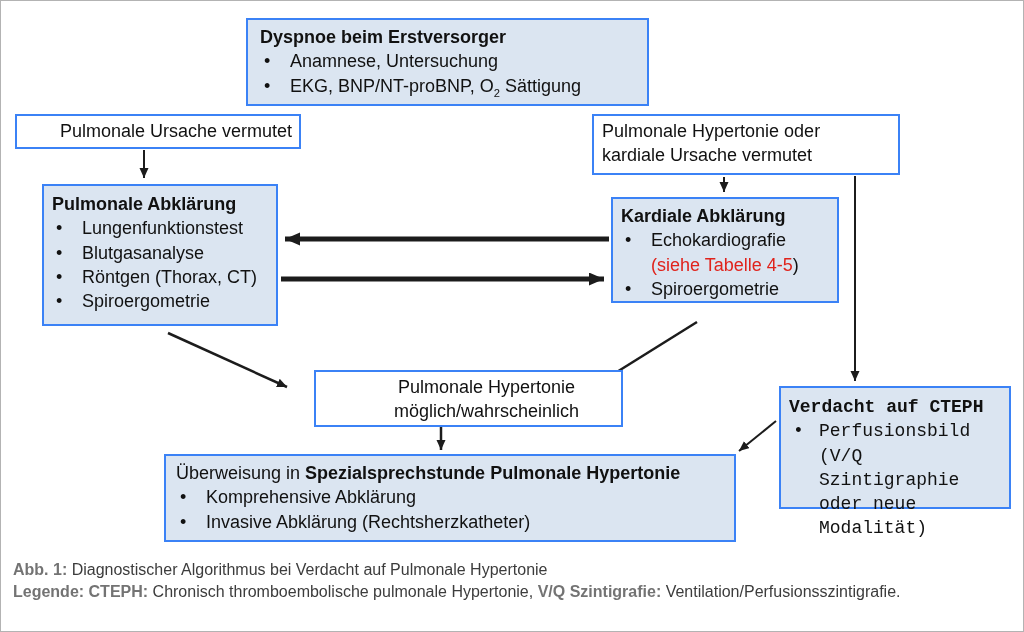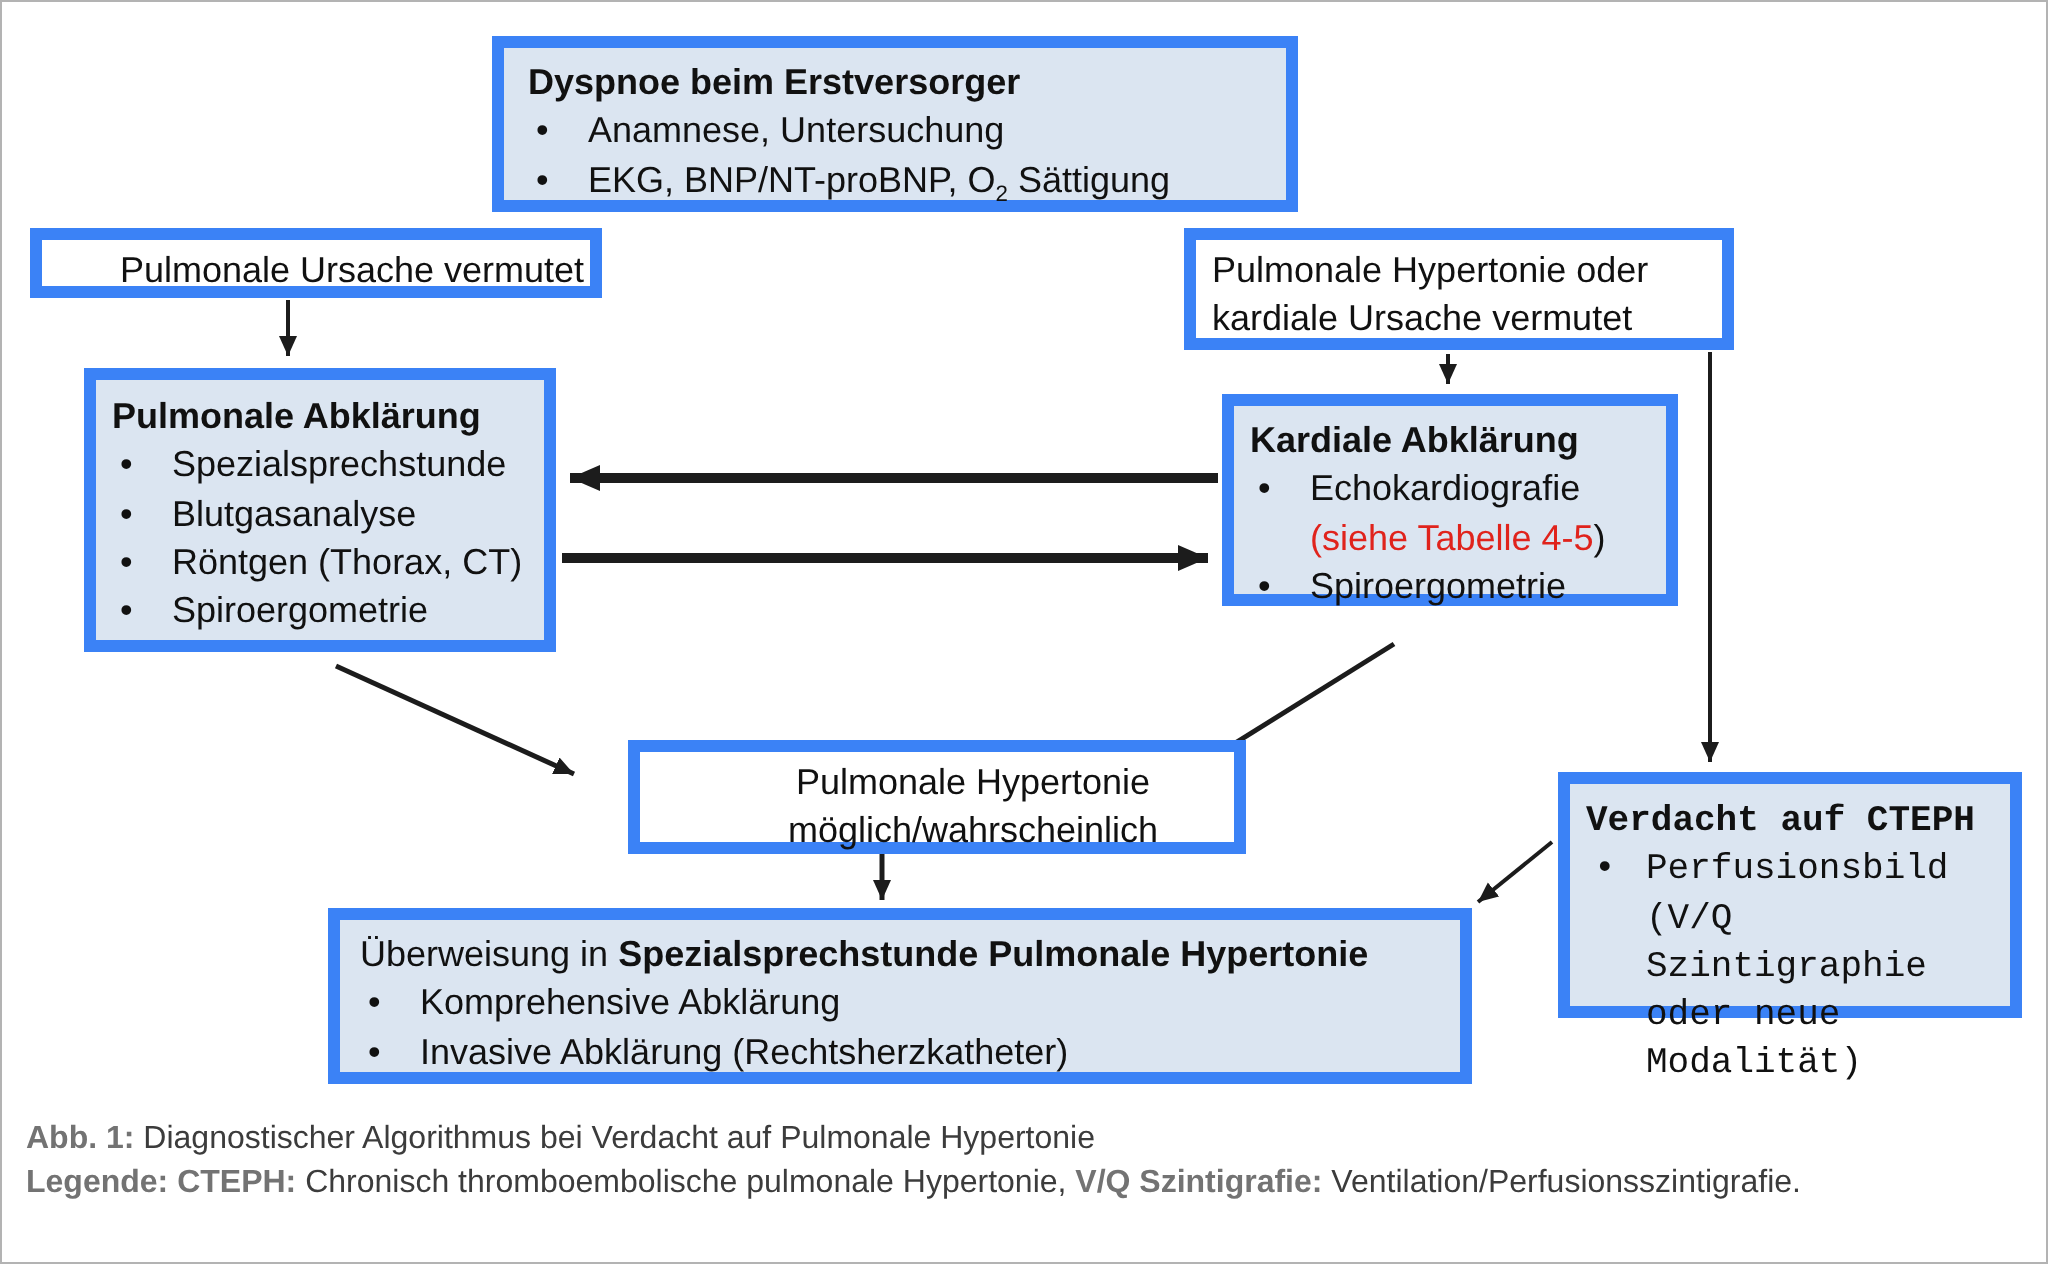--- a/index.html
+++ b/index.html
@@ -9,21 +9,21 @@
     background:#ffffff;
     border:1px solid #b3b3b3;
     box-sizing:border-box;
     font-family:"Liberation Sans","DejaVu Sans",sans-serif;
     color:#111;
     overflow:hidden;
   }
   .node{
     position:absolute;
     box-sizing:border-box;
-    border:6px solid #3b82f6;
+    border:2px solid #3b82f6;
     font-size:18px;
     line-height:1.35;
   }
   .blue{background:#dbe5f1;}
   .white{background:#ffffff;}
   .title{font-weight:bold;}
   .b-row{display:flex;}
   .b-mark{flex:none;width:26px;padding-left:4px;}
   .b-text{flex:1;}
   .red{color:#e0231c;}
@@ -70,30 +70,30 @@
     <div class="b-row">
       <span class="b-mark">•</span>
       <span class="b-text"><span>EKG, BNP/NT-proBNP, O</span><sub>2</sub><span>&nbsp;Sättigung</span></span>
     </div>
   </div>
 
   <div class="node white center" style="left:14px;top:113px;width:286px;height:35px;line-height:30px;">
     <span>Pulmonale Ursache vermutet</span>
   </div>
 
-  <div class="node white" style="left:591px;top:113px;width:275px;height:61px;padding:3px 8px;">
+  <div class="node white" style="left:591px;top:113px;width:308px;height:61px;padding:3px 8px;">
     <div>Pulmonale Hypertonie oder</div>
     <div>kardiale Ursache vermutet</div>
   </div>
 
   <div class="node blue" style="left:41px;top:183px;width:236px;height:142px;padding:6px 8px;">
     <div class="title">Pulmonale Abklärung</div>
     <div class="b-row">
       <span class="b-mark">•</span>
-      <span class="b-text">Spezialsprechstunde</span>
+      <span class="b-text">Lungenfunktionstest</span>
     </div>
     <div class="b-row">
       <span class="b-mark">•</span>
       <span class="b-text">Blutgasanalyse</span>
     </div>
     <div class="b-row">
       <span class="b-mark">•</span>
       <span class="b-text">Röntgen (Thorax, CT)</span>
     </div>
     <div class="b-row">

